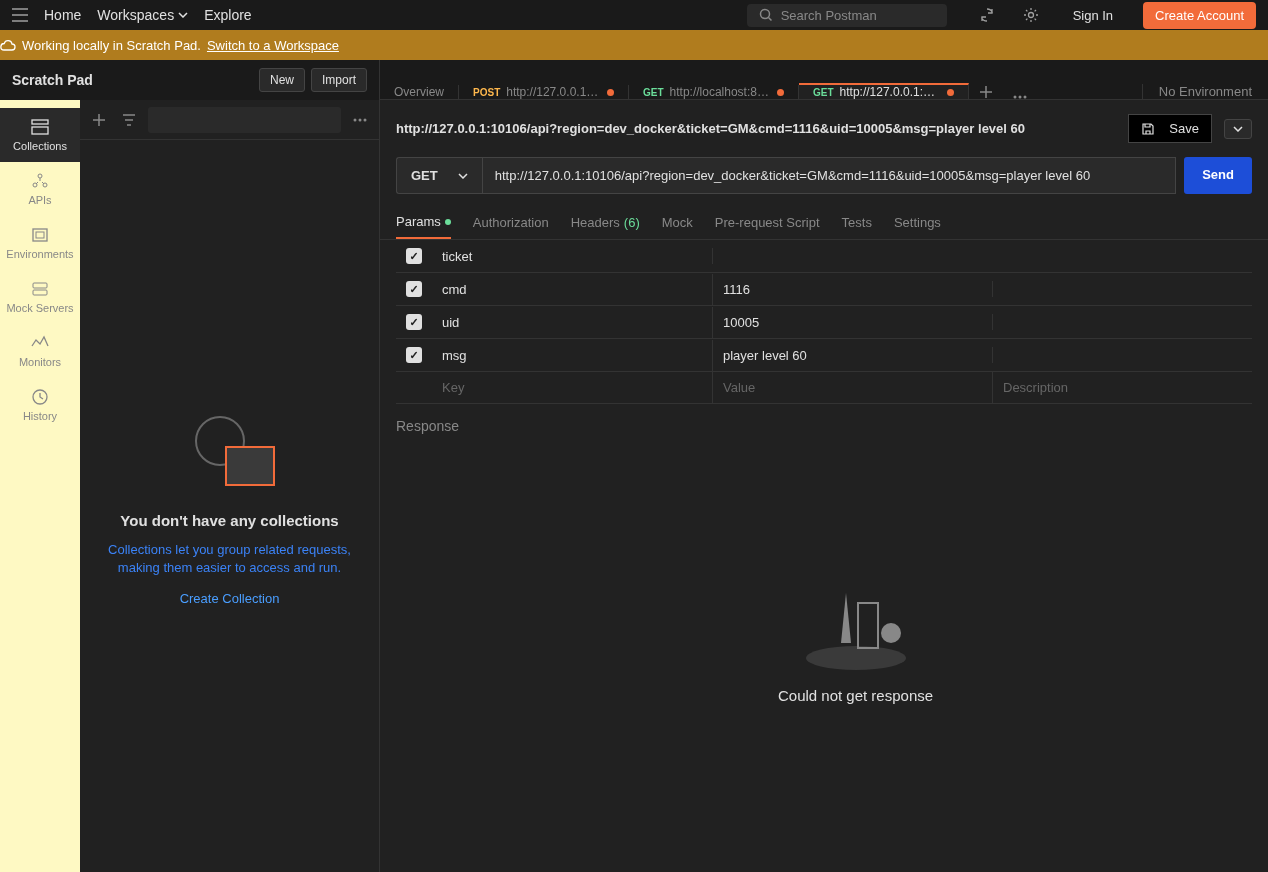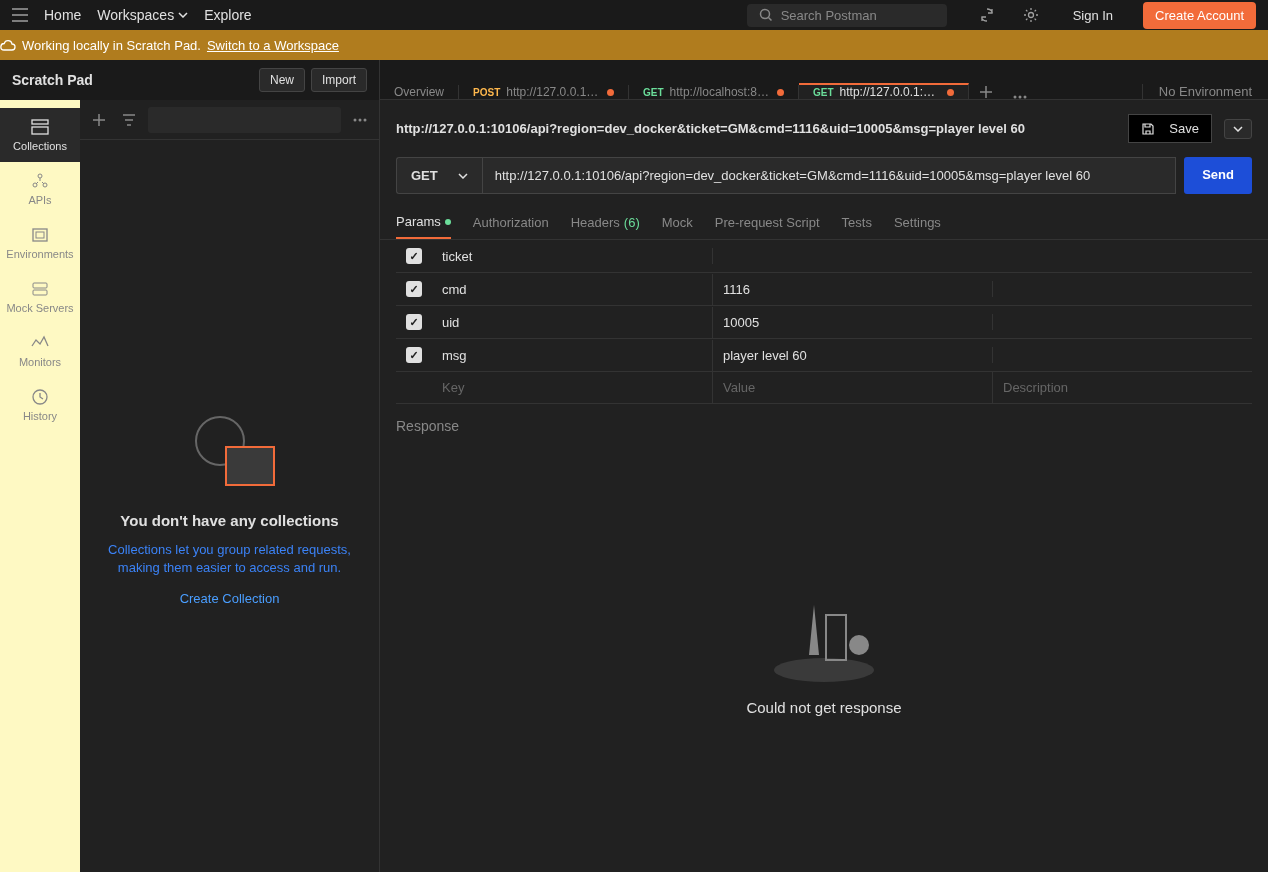--- a/index.html
+++ b/index.html
@@ -60,21 +60,21 @@
 .reqtab .ind{width:6px;height:6px;border-radius:50%;background:#6bdd9a}
 .reqtab .cnt{color:#6bdd9a}
 .paramstable{padding:0 16px}
 .prow{display:flex;border-bottom:1px solid #333;align-items:center}
 .pcheck{width:36px;display:flex;justify-content:center;padding:8px 0}
 .checkbox{width:16px;height:16px;background:#e0e0e0;border-radius:3px;display:flex;align-items:center;justify-content:center;color:#222;font-size:11px;font-weight:bold;cursor:pointer}
 .pkey{width:280px;padding:8px 10px}
 .pval{width:280px;padding:8px 10px;border-left:1px solid #333}
 .pdesc{flex:1;padding:8px 10px;border-left:1px solid #333;color:#666}
 .prow.new .pkey,.prow.new .pval,.prow.new .pdesc{color:#666}
-.respsec{flex:1;padding:14px 16px;display:flex;flex-direction:column;overflow:hidden}
+.respsec{flex:1;padding:14px 16px;display:flex;flex-direction:row;overflow:hidden}
 .resptitle{color:#888;font-size:14px;margin-bottom:8px}
 .respempty{flex:1;display:flex;flex-direction:column;align-items:center;justify-content:center}
 .rocket{width:120px;height:100px;margin-bottom:14px;display:flex;align-items:center;justify-content:center}
 .respempty-text{color:#e0e0e0;font-size:15px}
 svg{display:block}
 </style>
 </head>
 <body>
 
 <div class="topnav">

